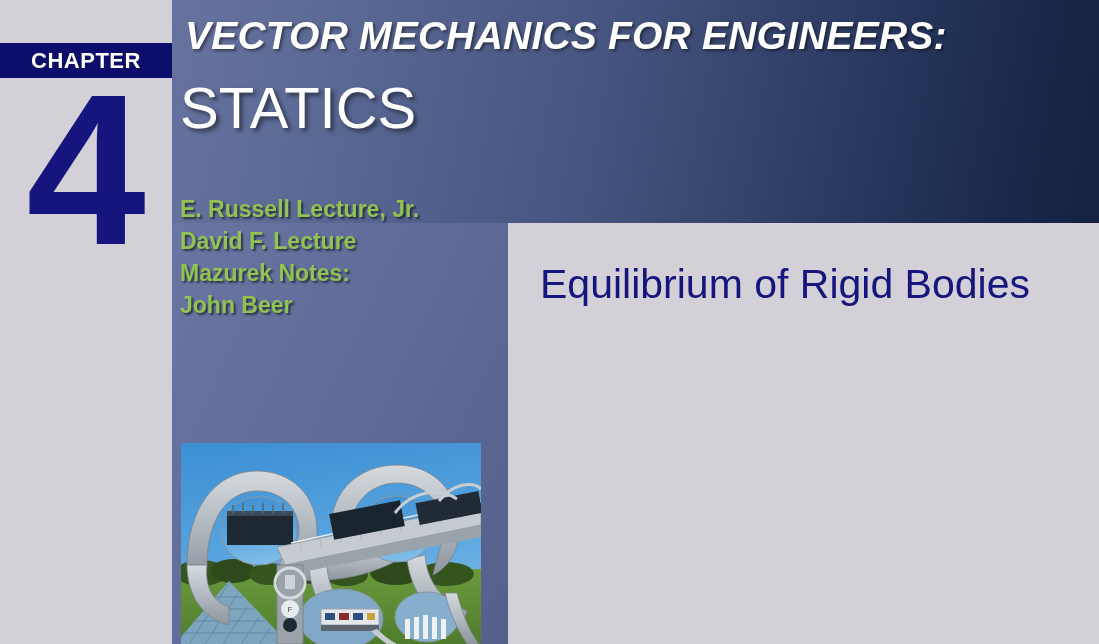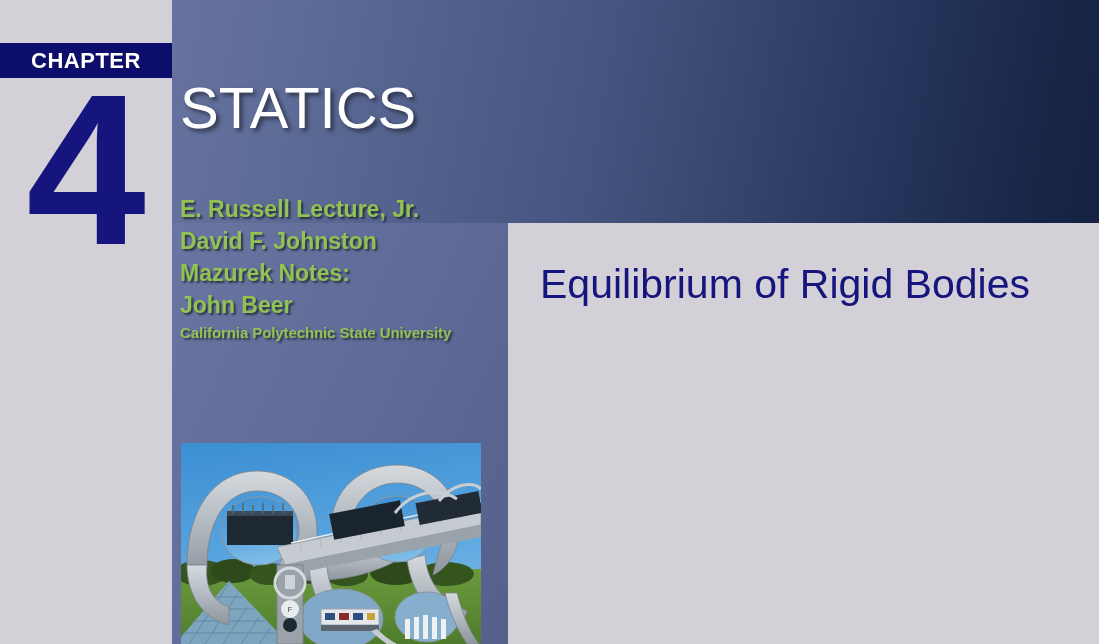--- a/index.html
+++ b/index.html
@@ -154,29 +154,29 @@
 
   <div class="blue-header"></div>
   <div class="blue-body-under"></div>
 
   <div class="chapter-badge">
     <span class="chapter-badge-label">CHAPTER</span>
   </div>
 
   <div class="chapter-number">4</div>
 
+  <div class="book-title">VECTOR MECHANICS FOR ENGINEERS:</div>
 
   <div class="book-subtitle">STATICS</div>
 
   <div class="authors">
     <div class="author-line">E. Russell  Lecture, Jr.</div>
-    <div class="author-line">David F. Johnston</div>
+    <div class="author-line">David F. Lecture</div>
     <div class="author-line">Mazurek Notes:</div>
     <div class="author-line">John Beer</div>
-    <div class="author-line small">California Polytechnic State University</div>
   </div>
 
   <div class="photo">
     <svg width="300" height="201" viewBox="0 0 300 201">
       <defs>
         <linearGradient id="skyg" x1="0" y1="0" x2="0.2" y2="1">
           <stop offset="0%" stop-color="#3c8fd4"></stop>
           <stop offset="55%" stop-color="#57a3de"></stop>
           <stop offset="100%" stop-color="#7dbce8"></stop>
         </linearGradient>

